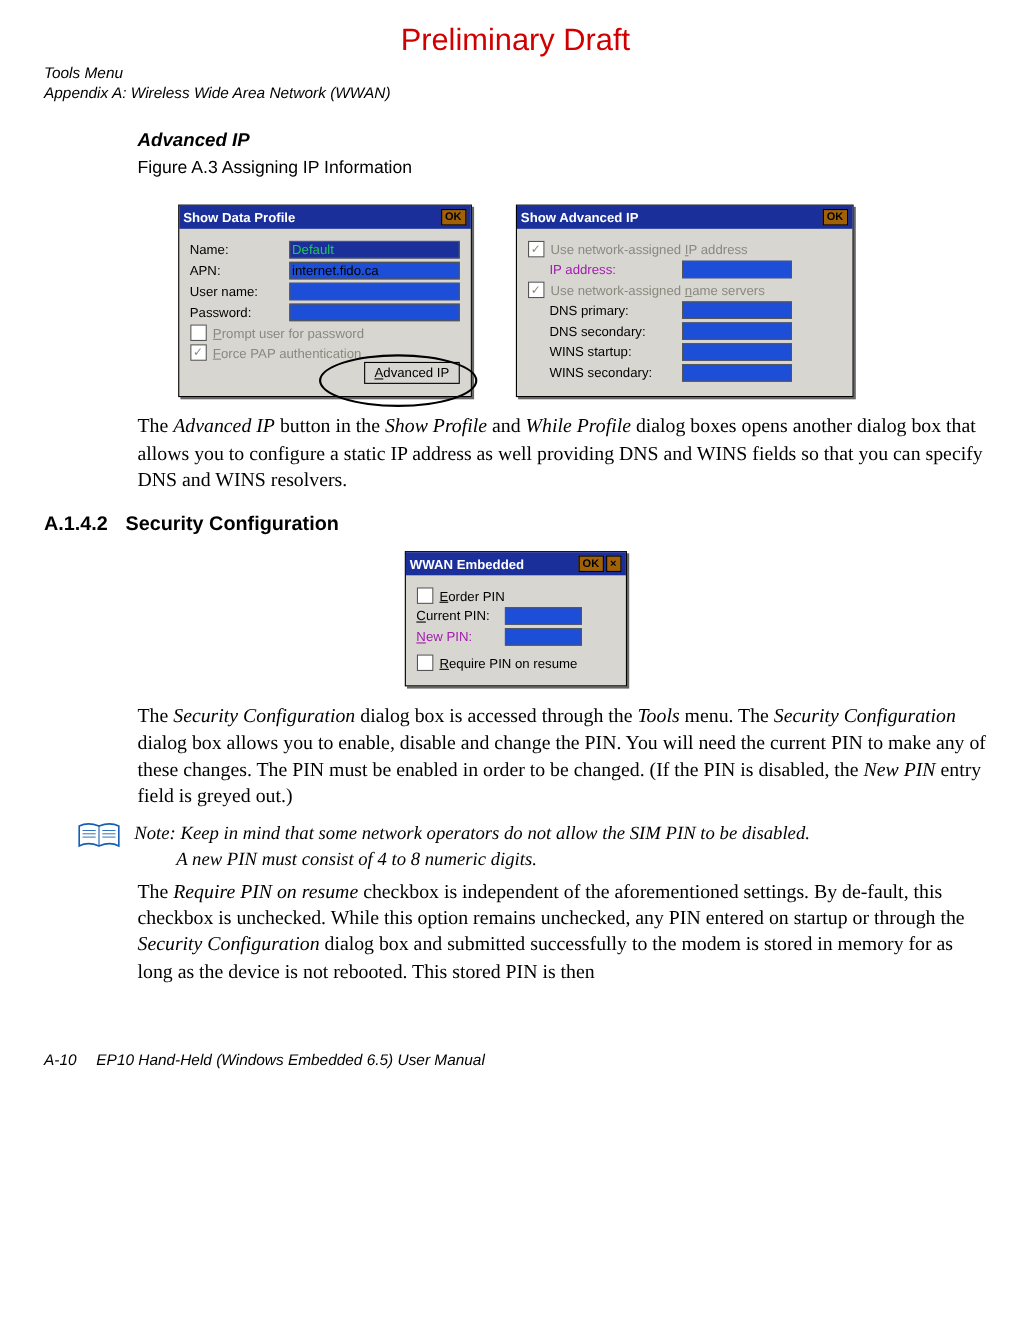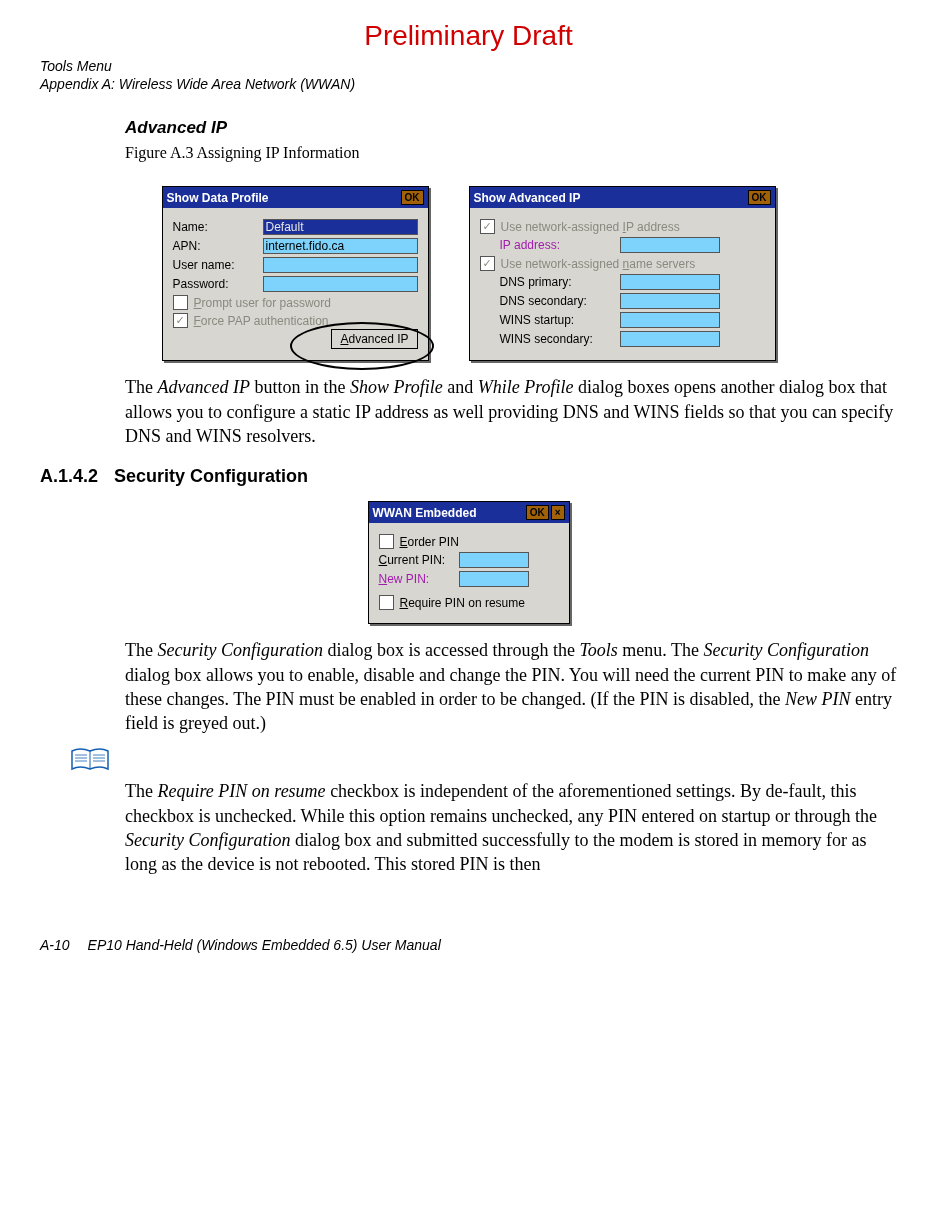--- a/index.html
+++ b/index.html
@@ -27,21 +27,21 @@
     margin-bottom: 25px;
   }
   .section-sub {
     font-family: "Trebuchet MS", Arial, sans-serif;
     font-style: italic;
     font-weight: bold;
     font-size: 17px;
     margin: 10px 0 6px 0;
   }
   .fig-caption {
-    font-family: Liberation Serif, serif;
+    font-family: Liberation Sans, sans-serif;
     font-size: 16px;
     margin-bottom: 16px;
   }
   .content-indent {
     margin-left: 85px;
   }
   .body-text {
     font-family: "Times New Roman", Times, serif;
     font-size: 18px;
     line-height: 1.35;
@@ -120,31 +120,31 @@
     display: flex;
     align-items: center;
     margin: 3px 0;
   }
   .formrow label {
     width: 90px;
   }
   .formrow.wide label { width: 120px; }
   .txt {
     border: 1px solid #555;
-    background: #7dd3fc;
+    background: #1d4ed8;
     height: 16px;
     flex: 1;
     padding: 0 2px;
     font-size: 12px;
     font-family: Tahoma, Arial, sans-serif;
     box-sizing: border-box;
   }
   .txt.sel {
     background: #1a2f9a;
-    color: #e5e5e5;
+    color: #22c55e;
   }
   .chkrow {
     display: flex;
     align-items: center;
     margin: 3px 0;
     color: #8a897f;
   }
   .chkrow.enabled { color: #000; }
   .chk {
     width: 13px; height: 13px;
@@ -331,20 +331,23 @@
 </div>
 
 <div class="note-row" style="margin-left:30px; margin-right:20px;">
   <span class="note-icon">
     <svg width="40" height="26" viewBox="0 0 40 26">
       <path d="M2 4 Q10 0 20 4 Q30 0 38 4 L38 22 Q30 18 20 22 Q10 18 2 22 Z" fill="#fff" stroke="#1560b5" stroke-width="1.5"></path>
       <path d="M20 4 L20 22" stroke="#1560b5" stroke-width="1"></path>
       <path d="M5 8 L17 8 M5 11 L17 11 M5 14 L17 14 M23 8 L35 8 M23 11 L35 11 M23 14 L35 14" stroke="#1560b5" stroke-width="0.8"></path>
     </svg>
   </span>
+  <div class="note-text">
+    <span class="note-label">Note:</span><span> Keep in mind that some network operators do not allow the SIM PIN to be disabled.<br>&nbsp;&nbsp;&nbsp;&nbsp;&nbsp;&nbsp;&nbsp;&nbsp;&nbsp;A new PIN must consist of 4 to 8 numeric digits.</span>
+  </div>
 </div>
 
 <div class="content-indent">
   <p class="body-text" style="margin-top:6px">
     <span>The </span><span class="ital">Require PIN on resume</span><span> checkbox is independent of the aforementioned settings. By de-fault, this checkbox is unchecked. While this option remains unchecked, any PIN entered on startup or through the </span><span class="ital">Security Configuration</span><span> dialog box and submitted successfully to the modem is stored in memory for as long as the device is not rebooted. This stored PIN is then</span>
   </p>
 </div>
 
 <div class="footer">
   <span class="pnum">A-10</span><span>EP10 Hand-Held (Windows Embedded 6.5) User Manual</span>

